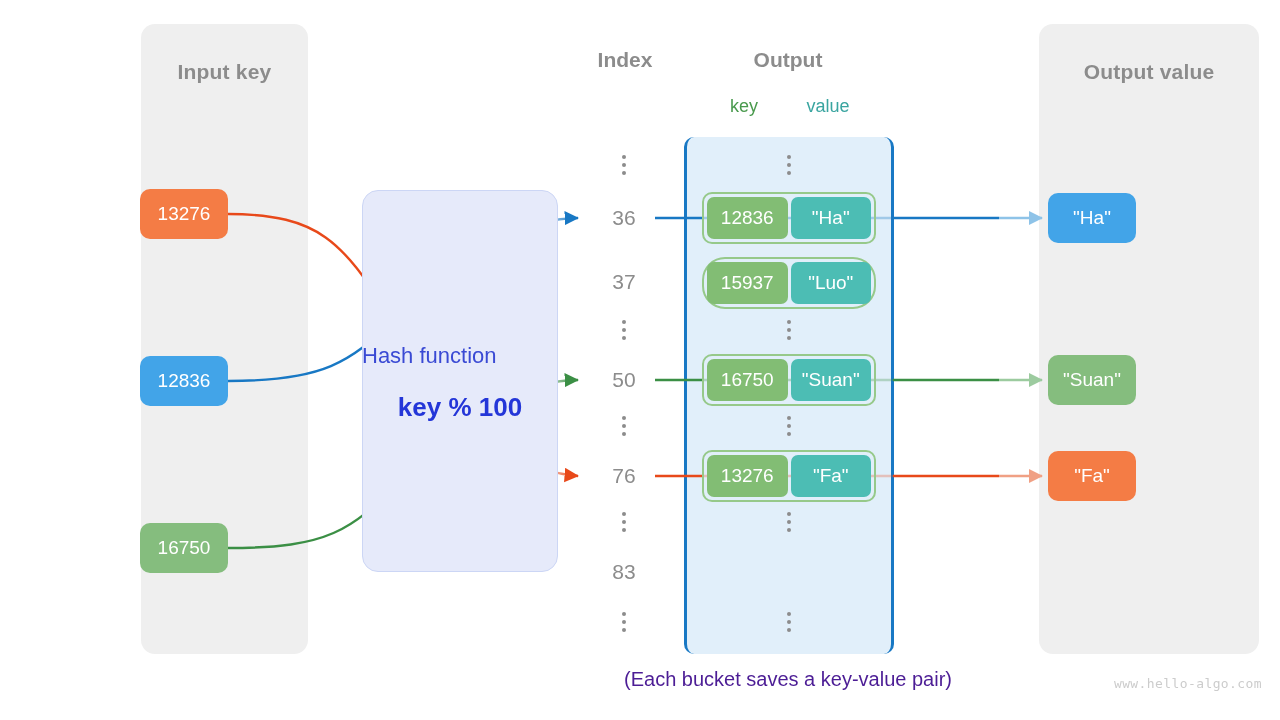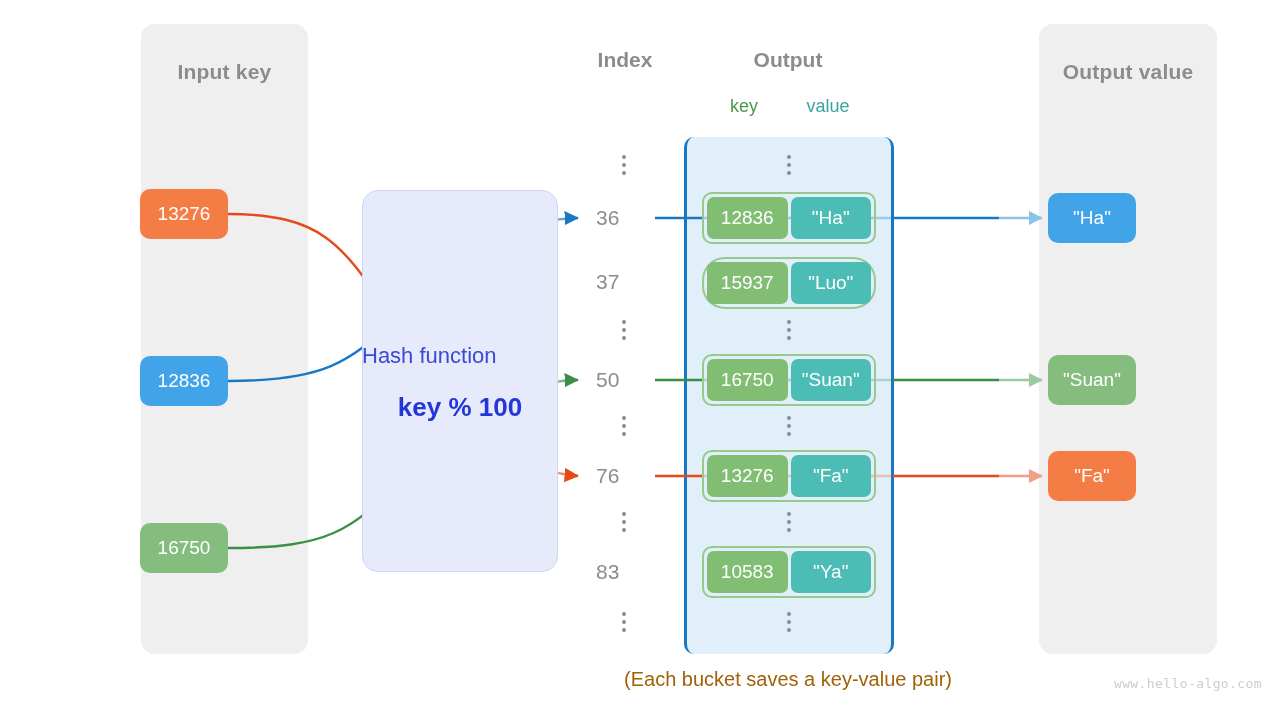--- a/index.html
+++ b/index.html
@@ -17,21 +17,21 @@
   }
 
   
   .panel {
     position: absolute;
     background: #efefef;
     border-radius: 14px;
     margin-left: 40px;
   }
   #panel-input  { left: 101px; top: 24px; width: 167px; height: 630px; }
-  #panel-output { left: 999px; top: 24px; width: 178px; height: 630px; }
+  #panel-output { left: 999px; top: 24px; width: 220px; height: 630px; }
 
   .panel-title {
     position: absolute;
     left: 0; right: 0;
     top: 36px;
     text-align: center;
     font-size: 21px;
     font-weight: bold;
     color: #8c8c8c;
     letter-spacing: .2px;
@@ -95,20 +95,21 @@
     box-sizing: border-box;
   }
   .bucket .cell.k { width: 50%; background: #82bd74; }
   .bucket .cell.v { width: 50%; background: #4cbdb4; margin-left: 3px; }
 
   
   .idx {
     position: absolute;
     left: 596px;
     width: 56px;
+    text-align: center;
     font-size: 21px;
     color: #8c8c8c;
   }
 
   
   .dots {
     position: absolute;
     width: 14px;
     text-align: center;
     line-height: 5px;
@@ -176,21 +177,21 @@
   }
   #curves-layer { z-index: 2; }
   #arrayline-layer { z-index: 4; }
 
   
   #caption {
     position: absolute;
     left: 500px; top: 668px; width: 576px;
     text-align: center;
     font-size: 20px;
-    color: #a16207;
+    color: #4c1d95;
     white-space: nowrap;
   }
   #watermark {
     position: absolute;
     right: 18px; top: 676px;
     font-family: "DejaVu Sans Mono", monospace;
     font-size: 13px;
     color: #cccccc;
     letter-spacing: .4px;
   }
@@ -375,21 +376,17 @@
     <div class="cell v">"Luo"</div>
   </div>
   <div class="bucket" style="top:354px;">
     <div class="cell k">16750</div>
     <div class="cell v">"Suan"</div>
   </div>
   <div class="bucket" style="top:450px;">
     <div class="cell k">13276</div>
     <div class="cell v">"Fa"</div>
   </div>
-  <div class="bucket" style="top:546px;">
-    <div class="cell k">10583</div>
-    <div class="cell v">"Ya"</div>
-  </div>
 
   <div id="caption">(Each bucket saves a key-value pair)</div>
   <div id="watermark">www.hello-algo.com</div>
 
 </div>
 
 </body></html>

